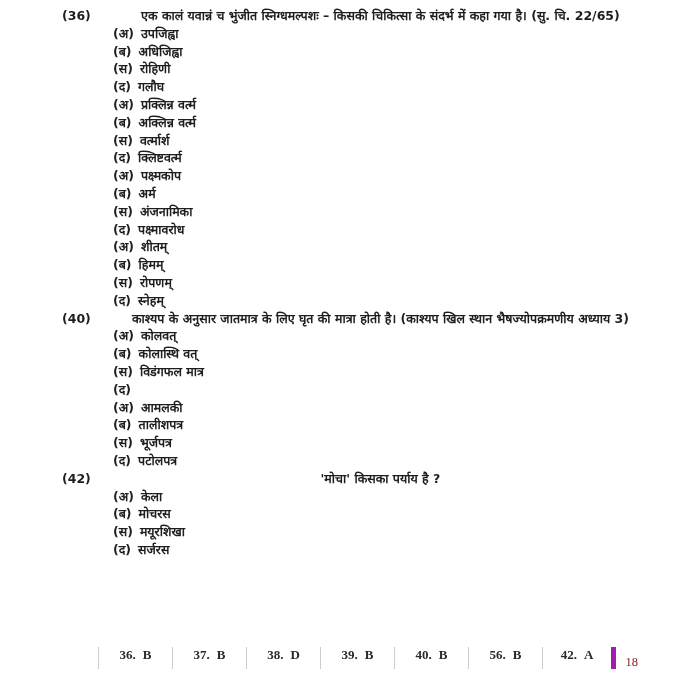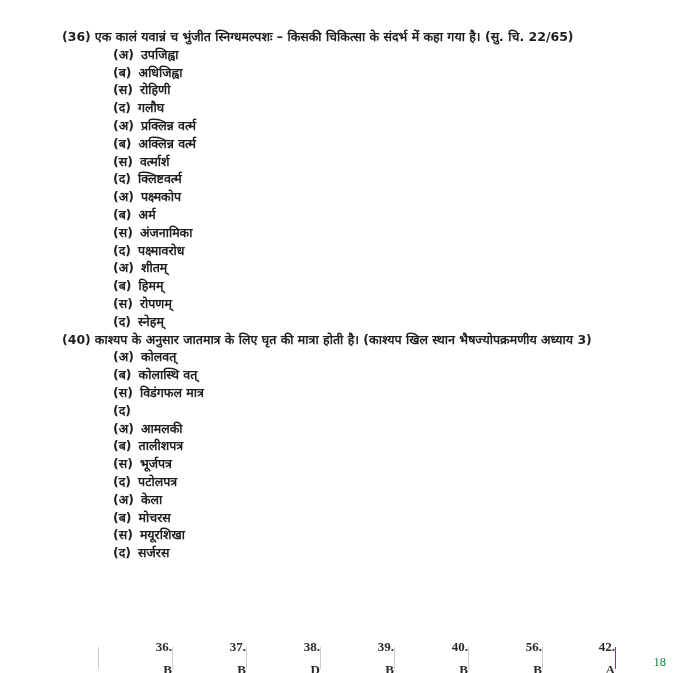--- a/index.html
+++ b/index.html
@@ -8,36 +8,36 @@
     background: #ffffff;
     font-family: "DejaVu Sans", sans-serif;
     color: #1e1e1e;
     overflow: hidden;
   }
   .page {
     position: relative;
     width: 680px;
     height: 673px;
     background: #ffffff;
-    padding-top: 28px;
+    padding-top: 7px;
   }
   .questions {
     padding-left: 62px;
     padding-right: 14px;
   }
   .q-line {
     display: flex;
     gap: 4px;
     font-size: 12.5px;
     line-height: 17.8px;
     font-weight: 600;
     white-space: nowrap;
   }
   .q-num { flex: 0 0 28px; }
-  .q-text { flex: 1 1 auto; overflow: hidden; }
+  .q-text { flex: 1 1 auto; overflow: hidden; text-align: center; }
   .opt {
     display: flex;
     gap: 7px;
     padding-left: 51px;
     font-size: 12.5px;
     line-height: 17.8px;
     font-weight: 600;
     white-space: nowrap;
   }
   .answer-strip {
@@ -48,34 +48,33 @@
     align-items: stretch;
     height: 22px;
     font-family: "Liberation Serif", serif;
     font-size: 13px;
     font-weight: bold;
     color: #2a2a2a;
   }
   .answer-cell {
     width: 74px;
     display: flex;
-    align-items: flex-end;
+    align-items: flex-start;
     justify-content: center;
     gap: 7px;
     border-left: 1px solid #cccccc;
-    flex-direction: column;
-  }
-  .answer-cell:last-child { border-right: 1px solid #a21caf; }
+  }
+  .answer-cell:last-child { border-right: 5px solid #a21caf; }
   .page-number {
     position: absolute;
-    right: 14px;
+    right: 42px;
     bottom: 3px;
     font-family: "Liberation Serif", serif;
     font-size: 12.5px;
-    color: #15803d;
+    color: #7f1d1d;
   }
 </style>
 </head>
 <body>
 
 <div class="page">
   <div class="questions">
 
     <div class="question">
       <div class="q-line">
@@ -192,20 +191,24 @@
         <span class="opt-label">(स)</span>
         <span class="opt-text">भूर्जपत्र</span>
       </div>
       <div class="opt">
         <span class="opt-label">(द)</span>
         <span class="opt-text">पटोलपत्र</span>
       </div>
     </div>
 
     <div class="question">
+      <div class="q-line">
+        <span class="q-num">(42)</span>
+        <span class="q-text">'मोचा' किसका पर्याय है ?</span>
+      </div>
       <div class="opt">
         <span class="opt-label">(अ)</span>
         <span class="opt-text">केला</span>
       </div>
       <div class="opt">
         <span class="opt-label">(ब)</span>
         <span class="opt-text">मोचरस</span>
       </div>
       <div class="opt">
         <span class="opt-label">(स)</span>

